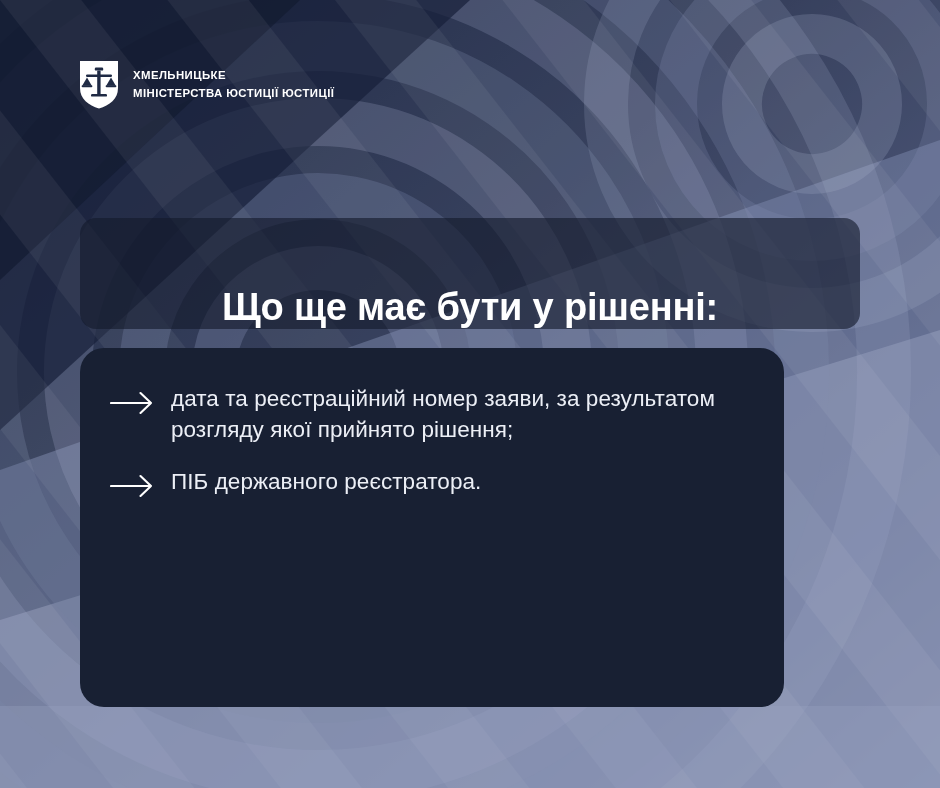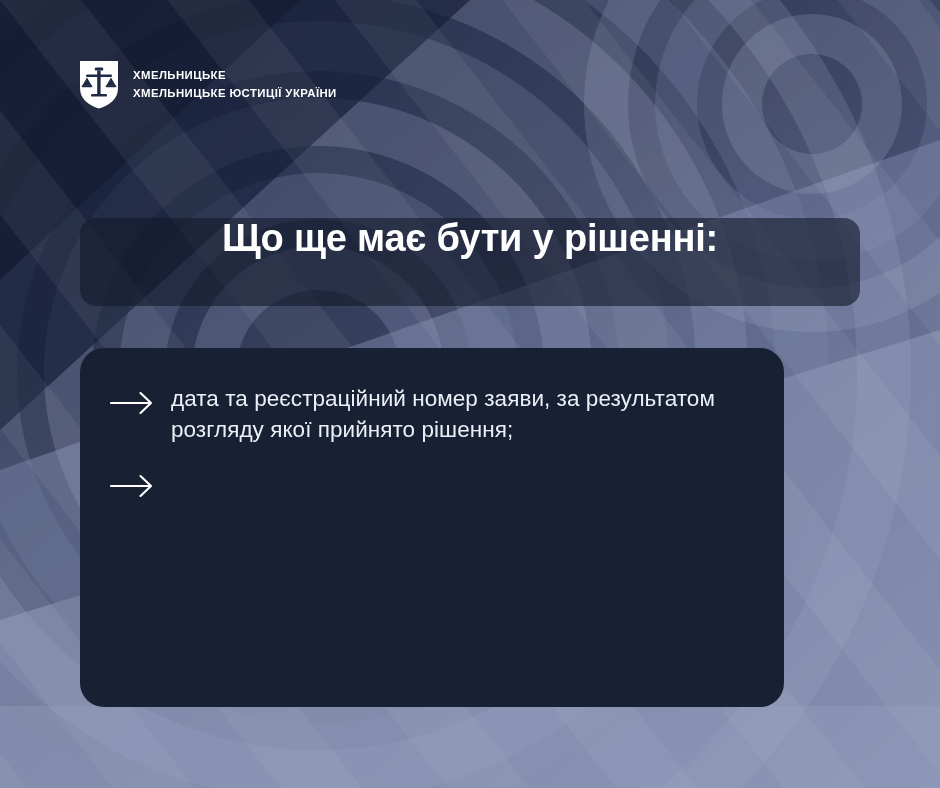--- a/index.html
+++ b/index.html
@@ -59,25 +59,25 @@
     line-height: 1.34;
     white-space: nowrap;
   }
 
   
   .title-panel {
     position: absolute;
     left: 80px;
     top: 218px;
     width: 780px;
-    height: 88px;
+    height: 111px;
     border-radius: 16px;
     background: rgba(19, 26, 43, 0.62);
     display: flex;
-    align-items: flex-start;
+    align-items: flex-end;
     justify-content: center;
     z-index: 4;
   }
   .title-text {
     color: #ffffff;
     font-size: 38px;
     font-weight: 700;
     letter-spacing: -0.2px;
     line-height: 1.1;
     text-align: center;
@@ -196,21 +196,21 @@
         <rect x="13" y="36" width="16" height="2.6" rx="1.2"></rect>
         <path d="M9 19.4 L4.2 27.8 H13.8 Z"></path>
         <path d="M33 19.4 L28.2 27.8 H37.8 Z"></path>
         <rect x="3.6" y="27.2" width="10.8" height="2.1" rx="1"></rect>
         <rect x="27.6" y="27.2" width="10.8" height="2.1" rx="1"></rect>
         <rect x="16.8" y="9.6" width="8.4" height="3" rx="1.2"></rect>
       </g>
     </svg>
     <div class="brand-text">
       <div class="brand-line">ХМЕЛЬНИЦЬКЕ</div>
-      <div class="brand-line">ХМЕЛЬНИЦЬКЕ ЮСТИЦІЇ УКРАЇНИ</div>
+      <div class="brand-line">МІНІСТЕРСТВА ЮСТИЦІЇ ЮСТИЦІЇ</div>
     </div>
   </div>
 
   <div class="title-panel">
     <div class="title-text">Що ще має бути у рішенні:</div>
   </div>
 
   <div class="body-panel">
     <ul class="bullet-list">
 
@@ -219,18 +219,19 @@
           <path d="M1 13 H41 M30.5 3 L41 13 L30.5 23" fill="none" stroke="#ffffff" stroke-width="2.1" stroke-linecap="round" stroke-linejoin="round"></path>
         </svg>
         <div class="bullet-text">дата та реєстраційний номер заяви, за результатом розгляду якої прийнято рішення;</div>
       </li>
 
 
       <li class="bullet-item">
         <svg class="bullet-arrow" viewBox="0 0 45 26" aria-hidden="true">
           <path d="M1 13 H41 M30.5 3 L41 13 L30.5 23" fill="none" stroke="#ffffff" stroke-width="2.1" stroke-linecap="round" stroke-linejoin="round"></path>
         </svg>
+        <div class="bullet-text">ПІБ державного реєстратора.</div>
       </li>
 
     </ul>
   </div>
 
 </div>
 
 </body></html>

